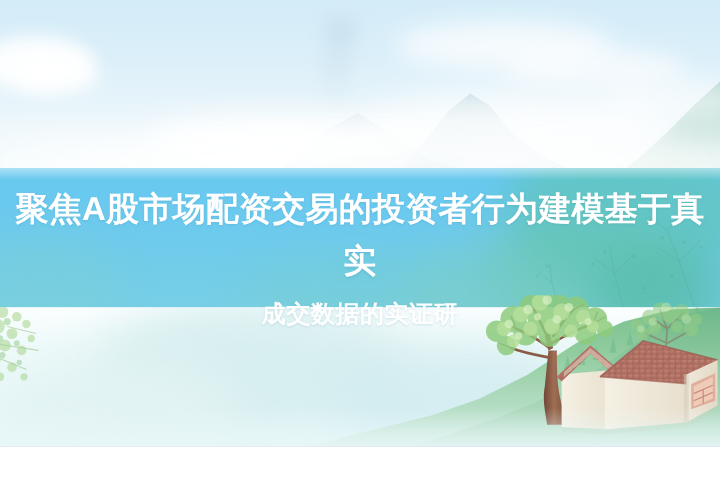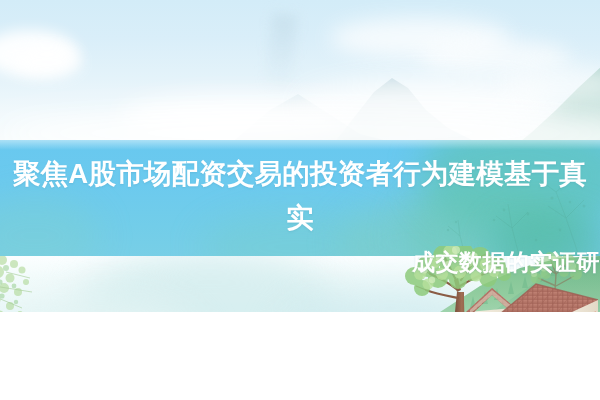--- a/index.html
+++ b/index.html
@@ -7,21 +7,21 @@
     padding: 0;
     background: #ffffff;
   }
   body {
     font-family: "Liberation Sans", "DejaVu Sans", sans-serif;
   }
 
   .banner {
     position: relative;
     width: 600px;
-    height: 312px;
+    height: 372px;
     overflow: hidden;
     background: #8b5cf6;
   }
 
   
   .sky {
     position: absolute;
     left: 0; top: 0;
     width: 600px; height: 150px;
     background:
@@ -111,21 +111,21 @@
     text-align: center;
     color: #ffffff;
     font-weight: bold;
     font-size: 27px;
     line-height: 44px;
     letter-spacing: 0.5px;
     z-index: 6;
     text-shadow: 0 1px 2px rgba(60,130,160,0.18);
   }
   .title .line1 { display: block; font-size: 27.5px; letter-spacing: 0.2px; }
-  .title .line2 { display: block; font-size: 23px; text-align: right; }
+  .title .line2 { display: block; font-size: 20px; }
 
   
   .ground {
     position: absolute;
     left: 0; top: 256px;
     width: 600px; height: 144px;
     background:
       linear-gradient(180deg,
         #fbfeff 0%,
         #f2fbfb 16%,

